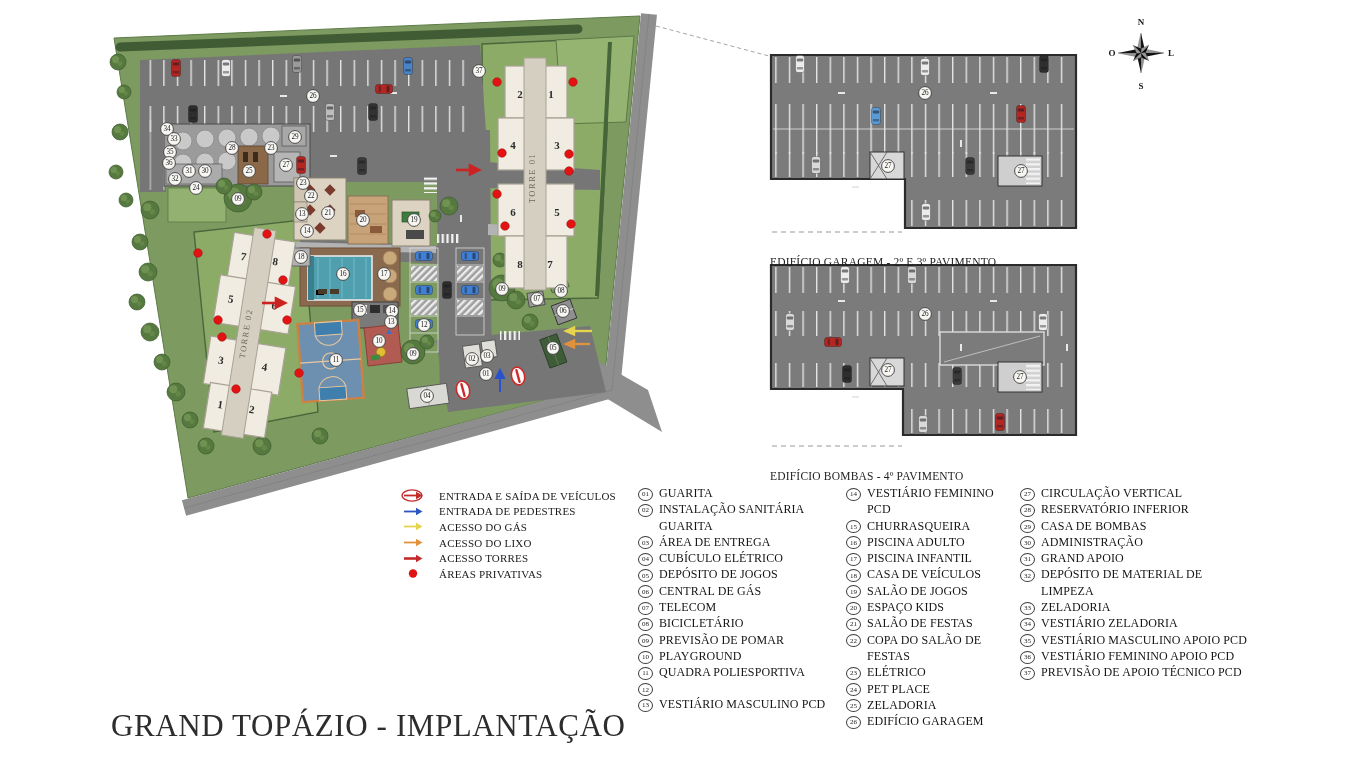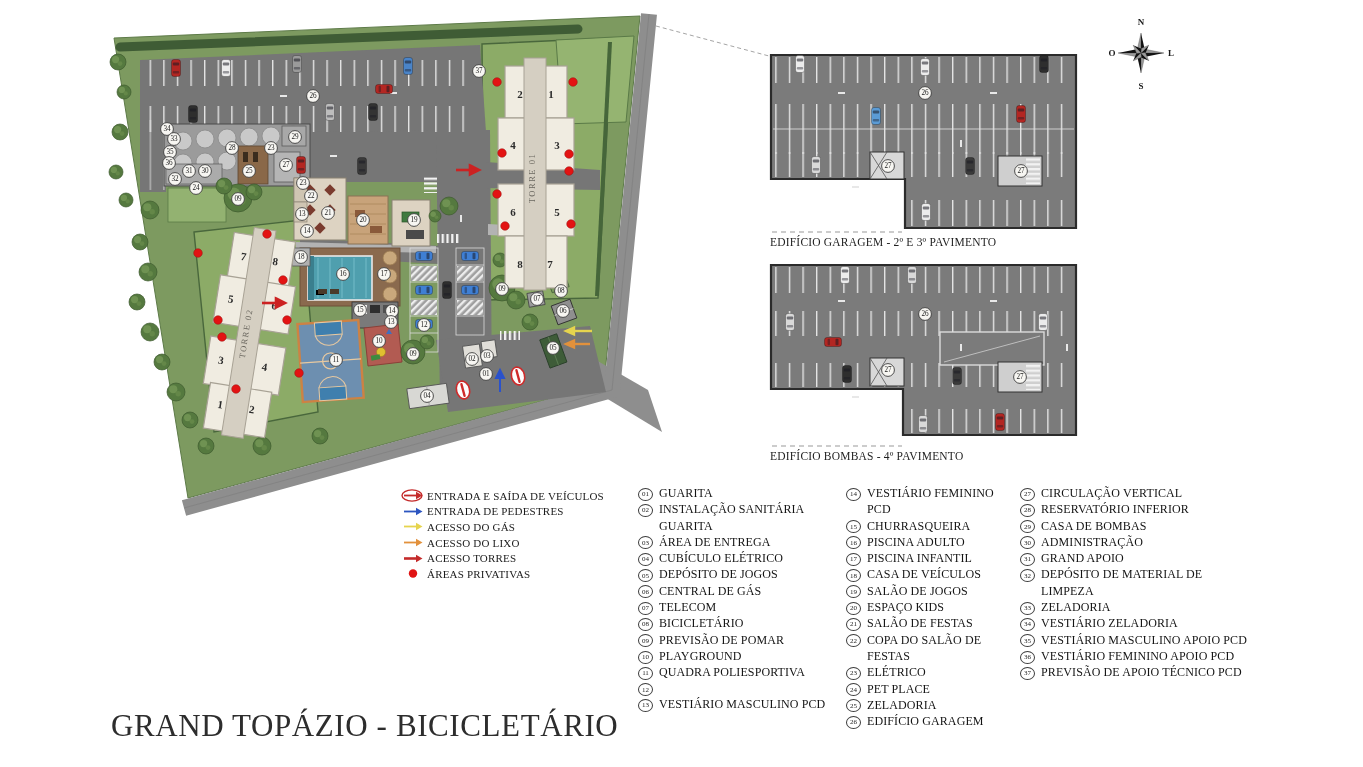--- a/index.html
+++ b/index.html
@@ -2,24 +2,24 @@
 <html><head>
 <meta charset="utf-8">
 <style>
   html,body{margin:0;padding:0;}
   body{
     width:1363px;height:767px;position:relative;background:#ffffff;
     font-family:"Liberation Serif", serif;overflow:hidden;
   }
   svg text{font-family:"Liberation Serif", serif;}
   .caption{
-    position:absolute;font-size:11.5px;color:#1f1f1f;letter-spacing:.2px;white-space:nowrap;
+    position:absolute;font-size:11.5px;color:#1f1f1f;letter-spacing:.2px;white-space:nowrap;margin-top:20px;
   }
   #access-legend{position:absolute;left:401px;top:488px;}
-  .access-row{display:flex;align-items:center;height:15.6px;}
+  .access-row{display:flex;align-items:center;height:15.6px;gap:12px;}
   .access-sym{width:26px;display:flex;justify-content:flex-start;align-items:center;}
   .access-label{font-size:11px;color:#1b1b1b;letter-spacing:.2px;white-space:nowrap;}
   .legend-col{position:absolute;top:485px;}
   #legend-col-0{left:638px;width:205px;}
   #legend-col-1{left:846px;width:170px;}
   #legend-col-2{left:1020px;width:235px;}
   .legend-item{display:flex;gap:6px;align-items:flex-start;}
   .legend-badge{
     flex:0 0 auto;width:13px;height:11px;border:1px solid #3c3c3c;border-radius:50%;
     font-size:7px;color:#222;display:flex;align-items:center;justify-content:center;
@@ -1139,13 +1139,13 @@
     <div class="legend-item">
       <span class="legend-badge">36</span>
       <span class="legend-label">VESTIÁRIO FEMININO APOIO PCD</span>
     </div>
     <div class="legend-item">
       <span class="legend-badge">37</span>
       <span class="legend-label">PREVISÃO DE APOIO TÉCNICO PCD</span>
     </div>
   </div>
 
-<div id="page-title">GRAND TOPÁZIO - BICICLETÁRIO</div>
+<div id="page-title">GRAND TOPÁZIO - IMPLANTAÇÃO</div>
 
 </body></html>

